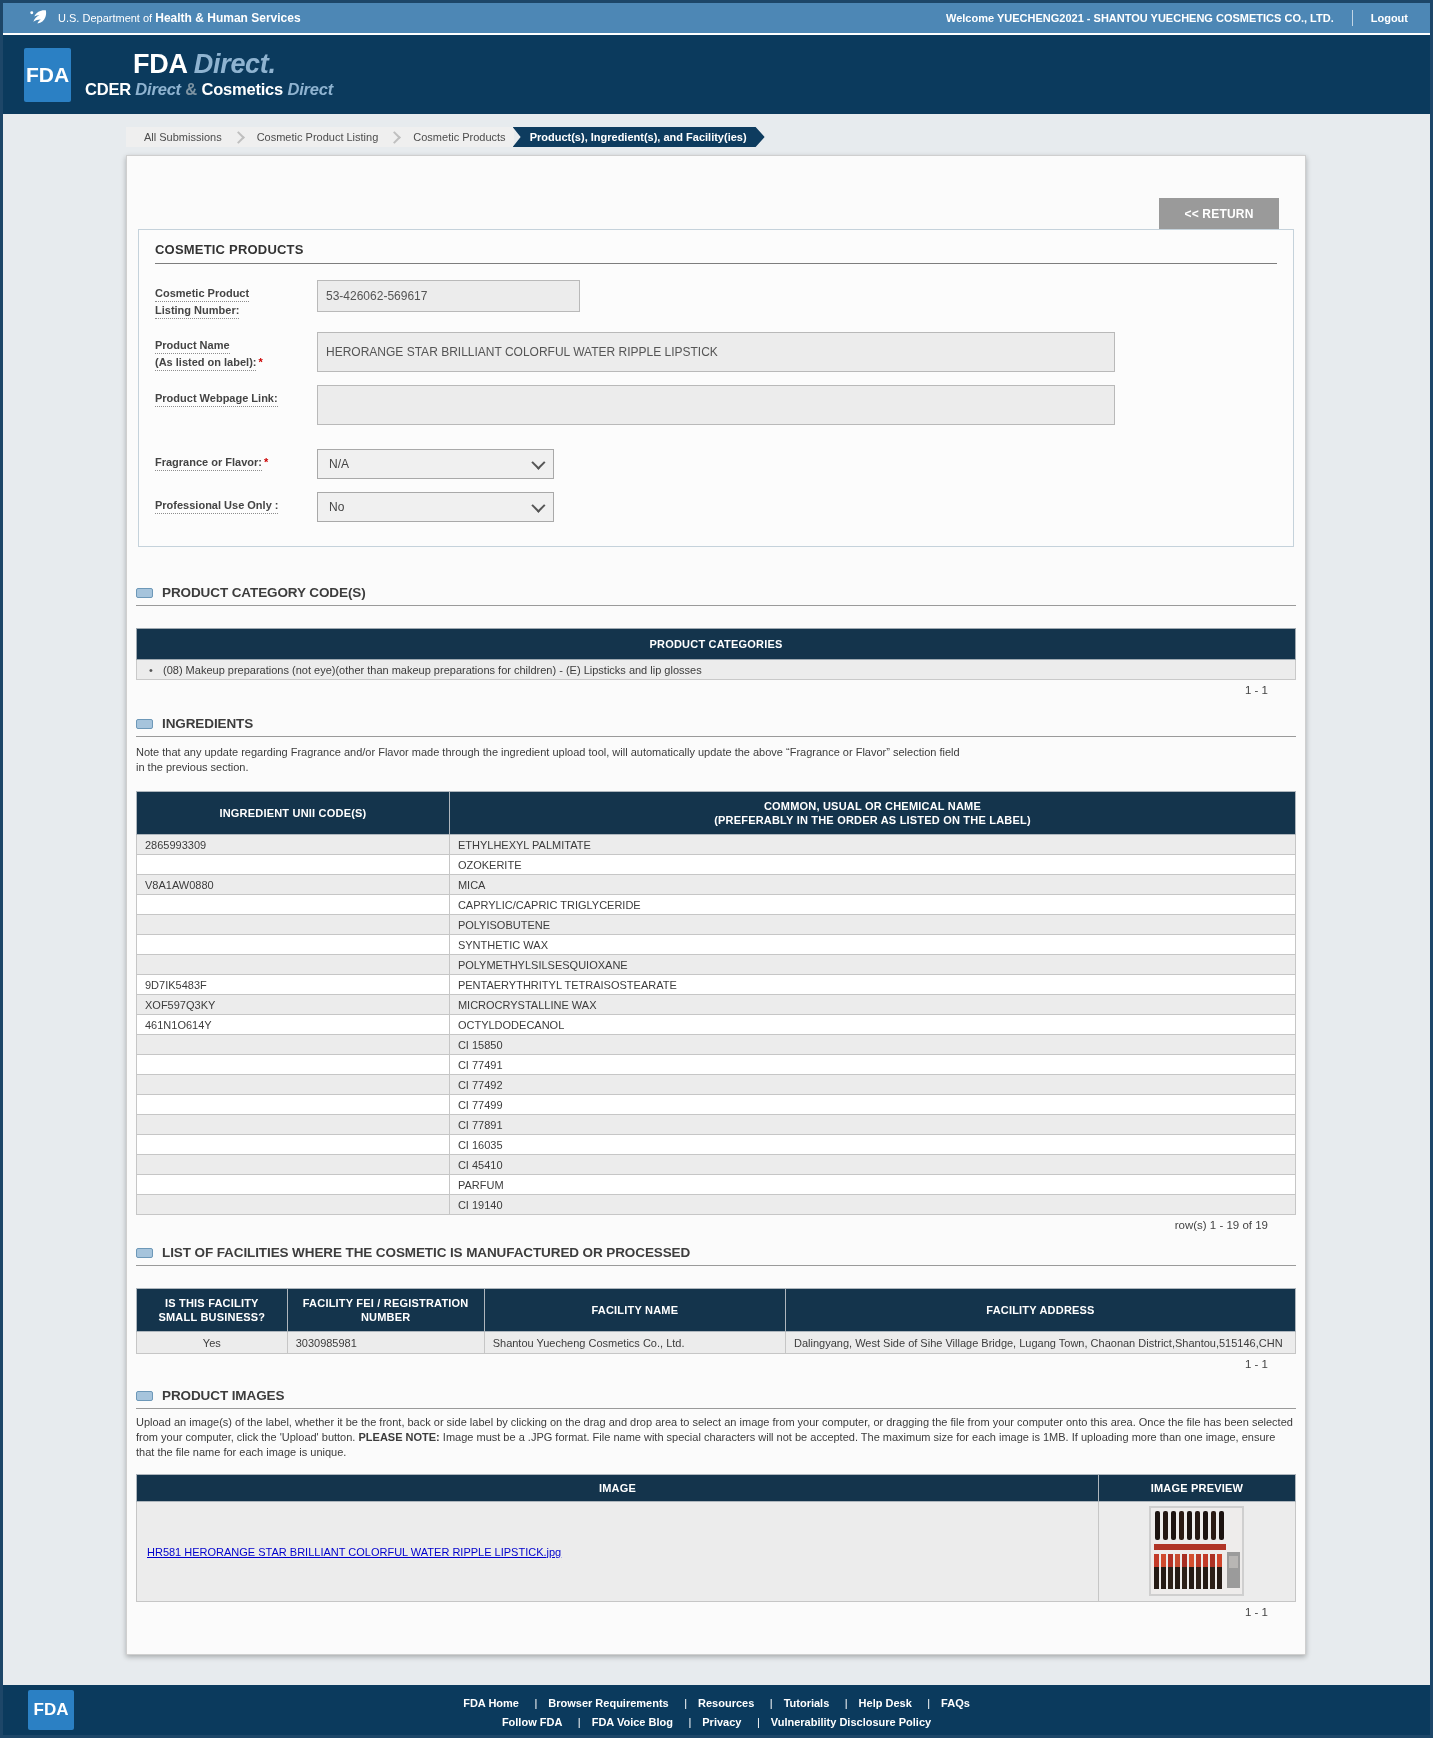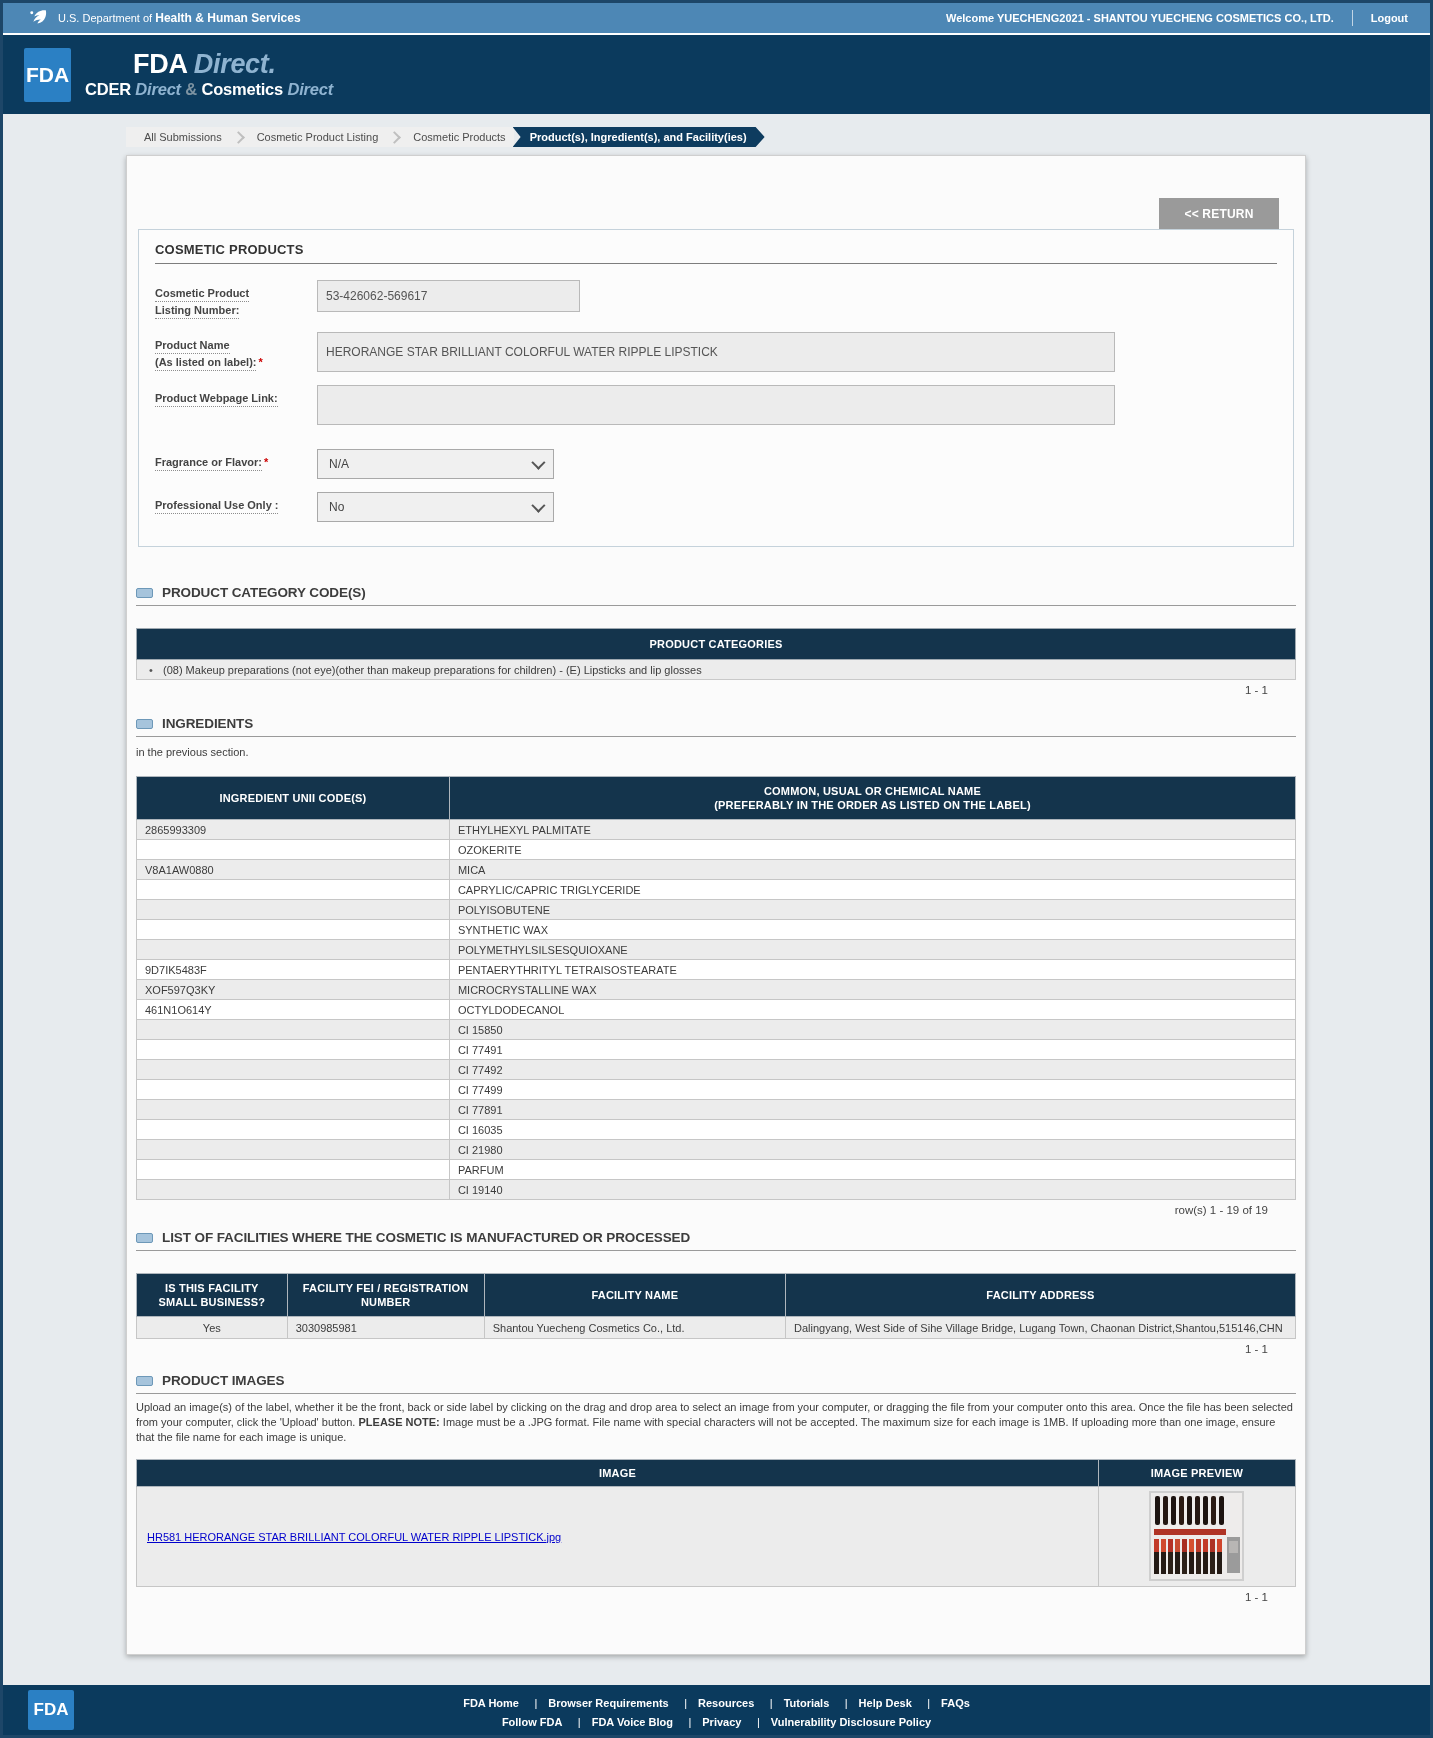--- a/index.html
+++ b/index.html
@@ -207,20 +207,21 @@
 
       </ul>
     </div>
     <div class="pager">1 - 1</div>
 
     <div class="sec-head s2">
       <span class="dash-icon"></span>
       <span class="sec-title">INGREDIENTS</span>
     </div>
     <div class="note">
+      <div>Note that any update regarding Fragrance and/or Flavor made through the ingredient upload tool, will automatically update the above “Fragrance or Flavor” selection field</div>
       <div>in the previous section.</div>
     </div>
     <table class="grid">
       <thead>
         <tr>
           <th class="col-unii">INGREDIENT UNII CODE(S)</th>
           <th>
             <div>COMMON, USUAL OR CHEMICAL NAME</div>
             <div>(PREFERABLY IN THE ORDER AS LISTED ON THE LABEL)</div>
           </th>
@@ -303,21 +304,21 @@
             <td>CI 77891</td>
           </tr>
 
           <tr>
             <td></td>
             <td>CI 16035</td>
           </tr>
 
           <tr>
             <td></td>
-            <td>CI 21980</td>
+            <td>CI 45410</td>
           </tr>
 
           <tr>
             <td></td>
             <td>PARFUM</td>
           </tr>
 
           <tr>
             <td></td>
             <td>CI 19140</td>

